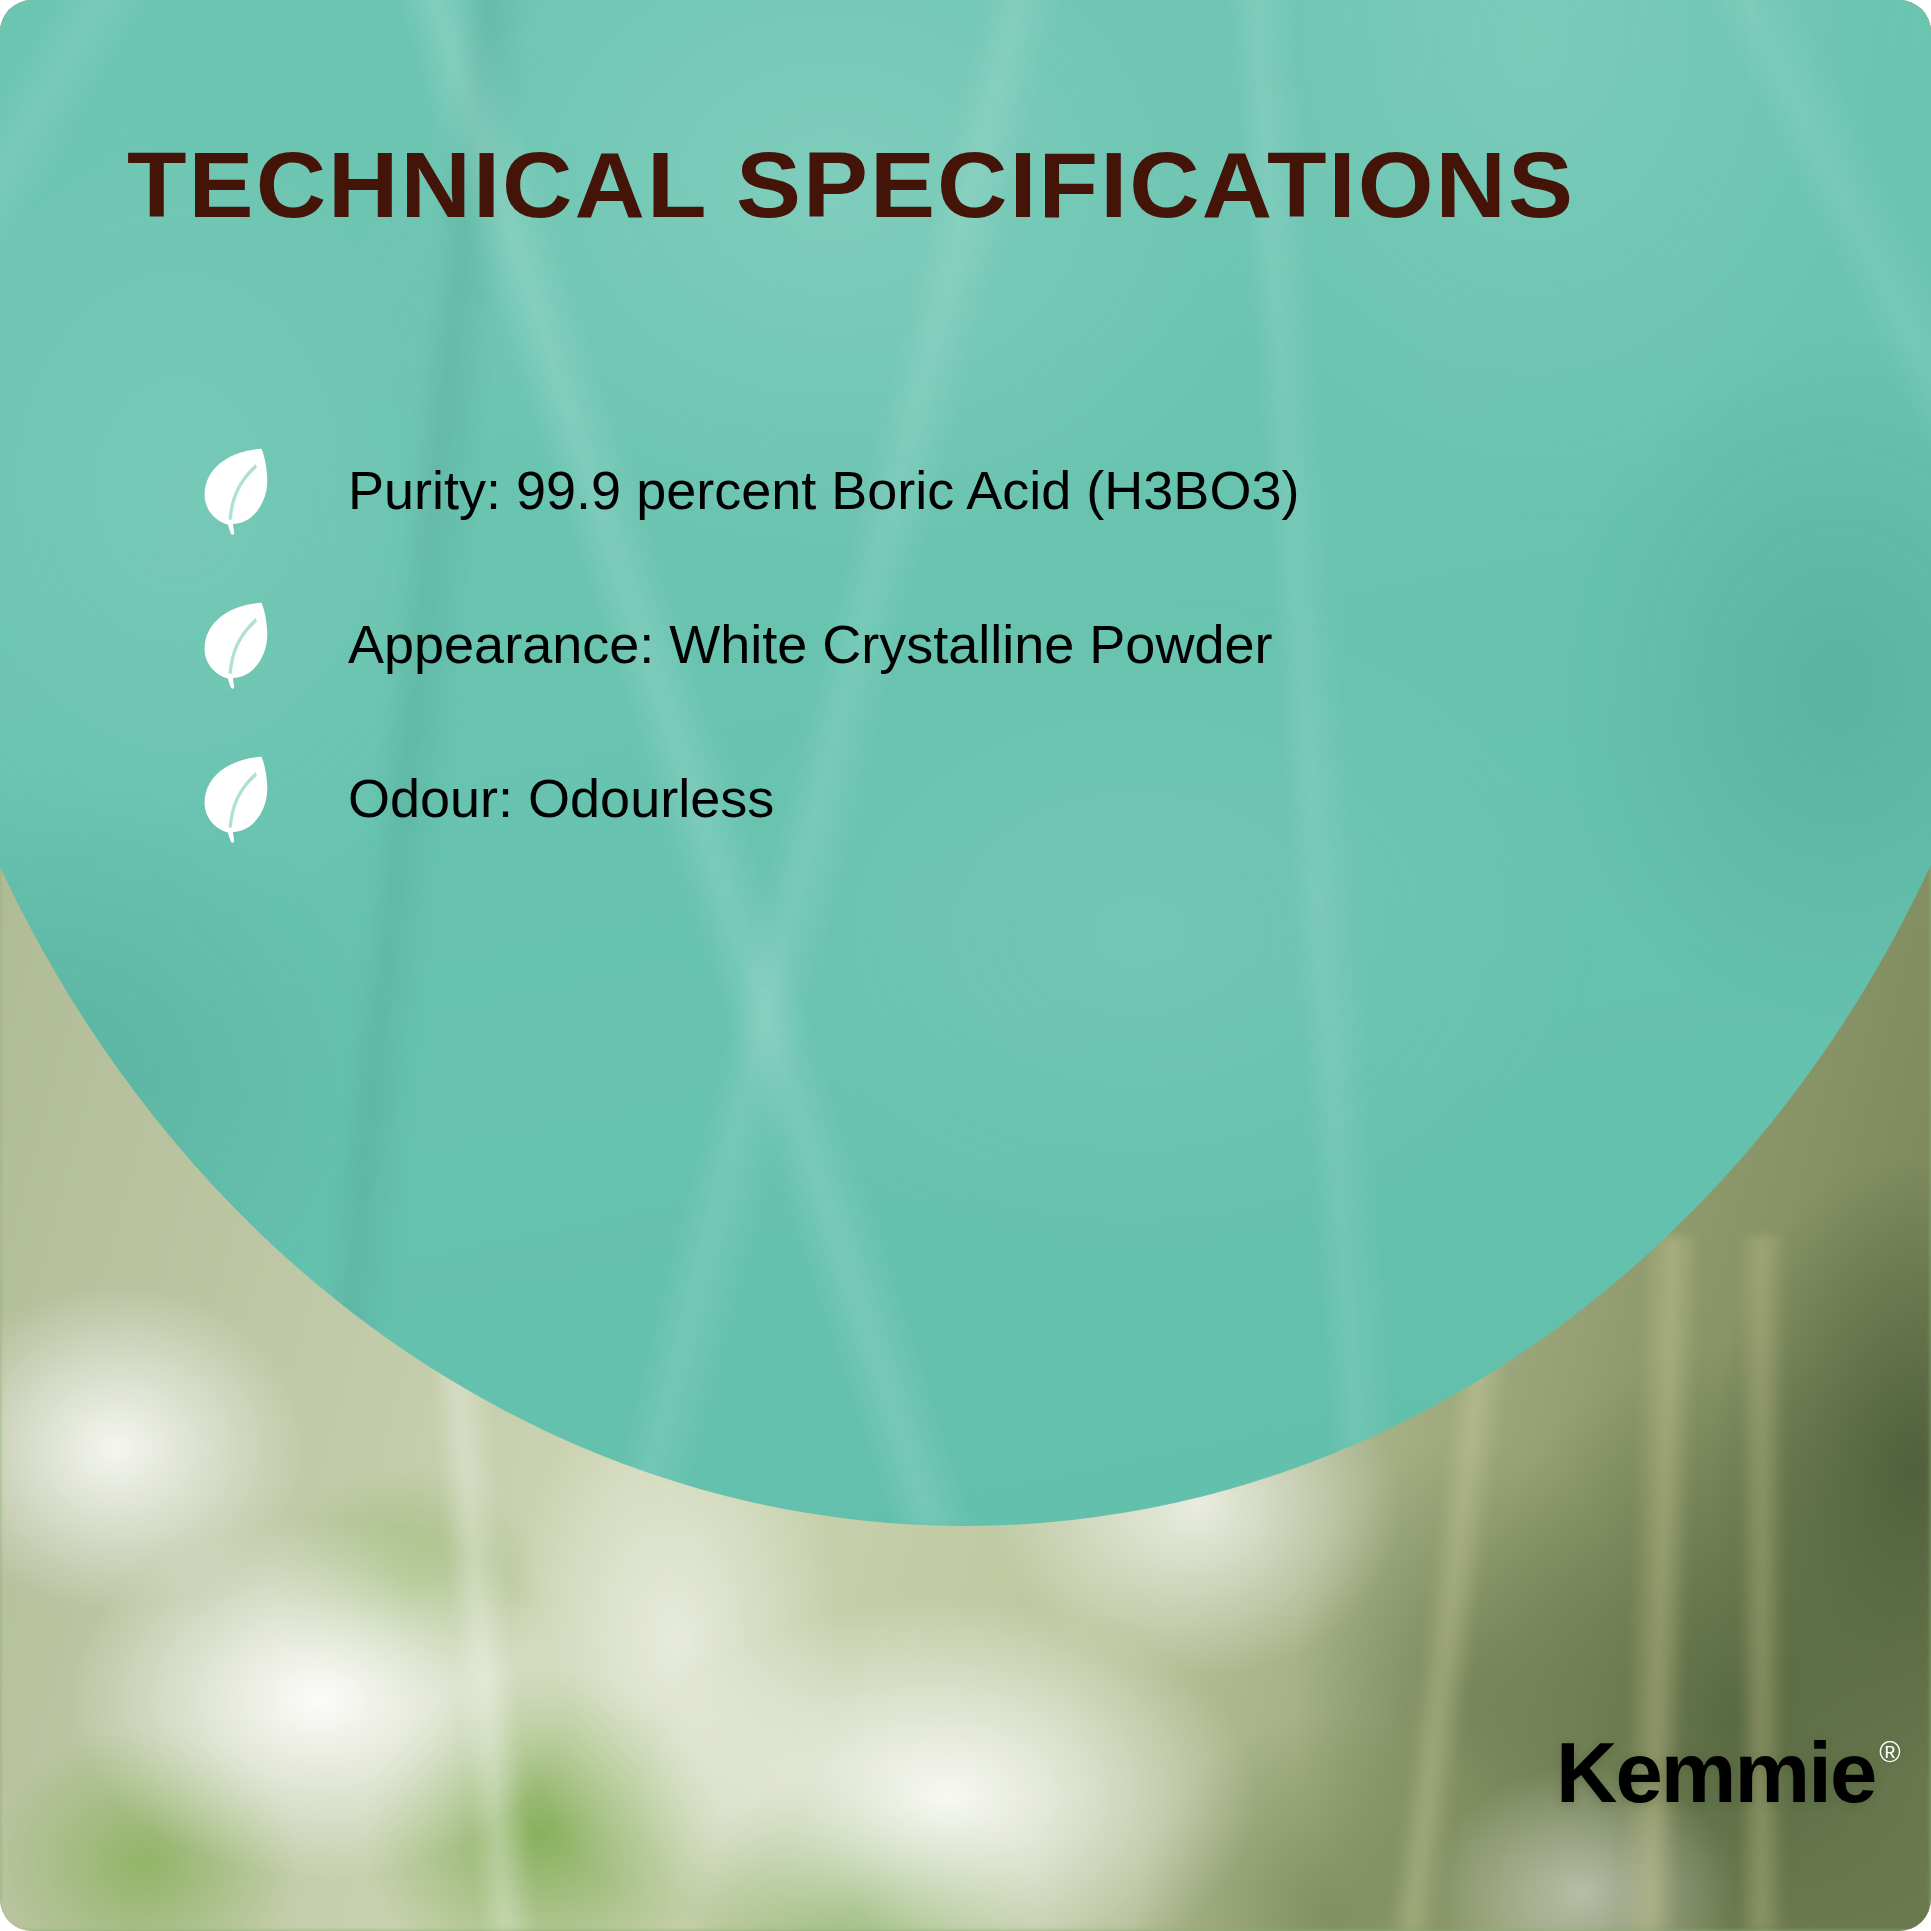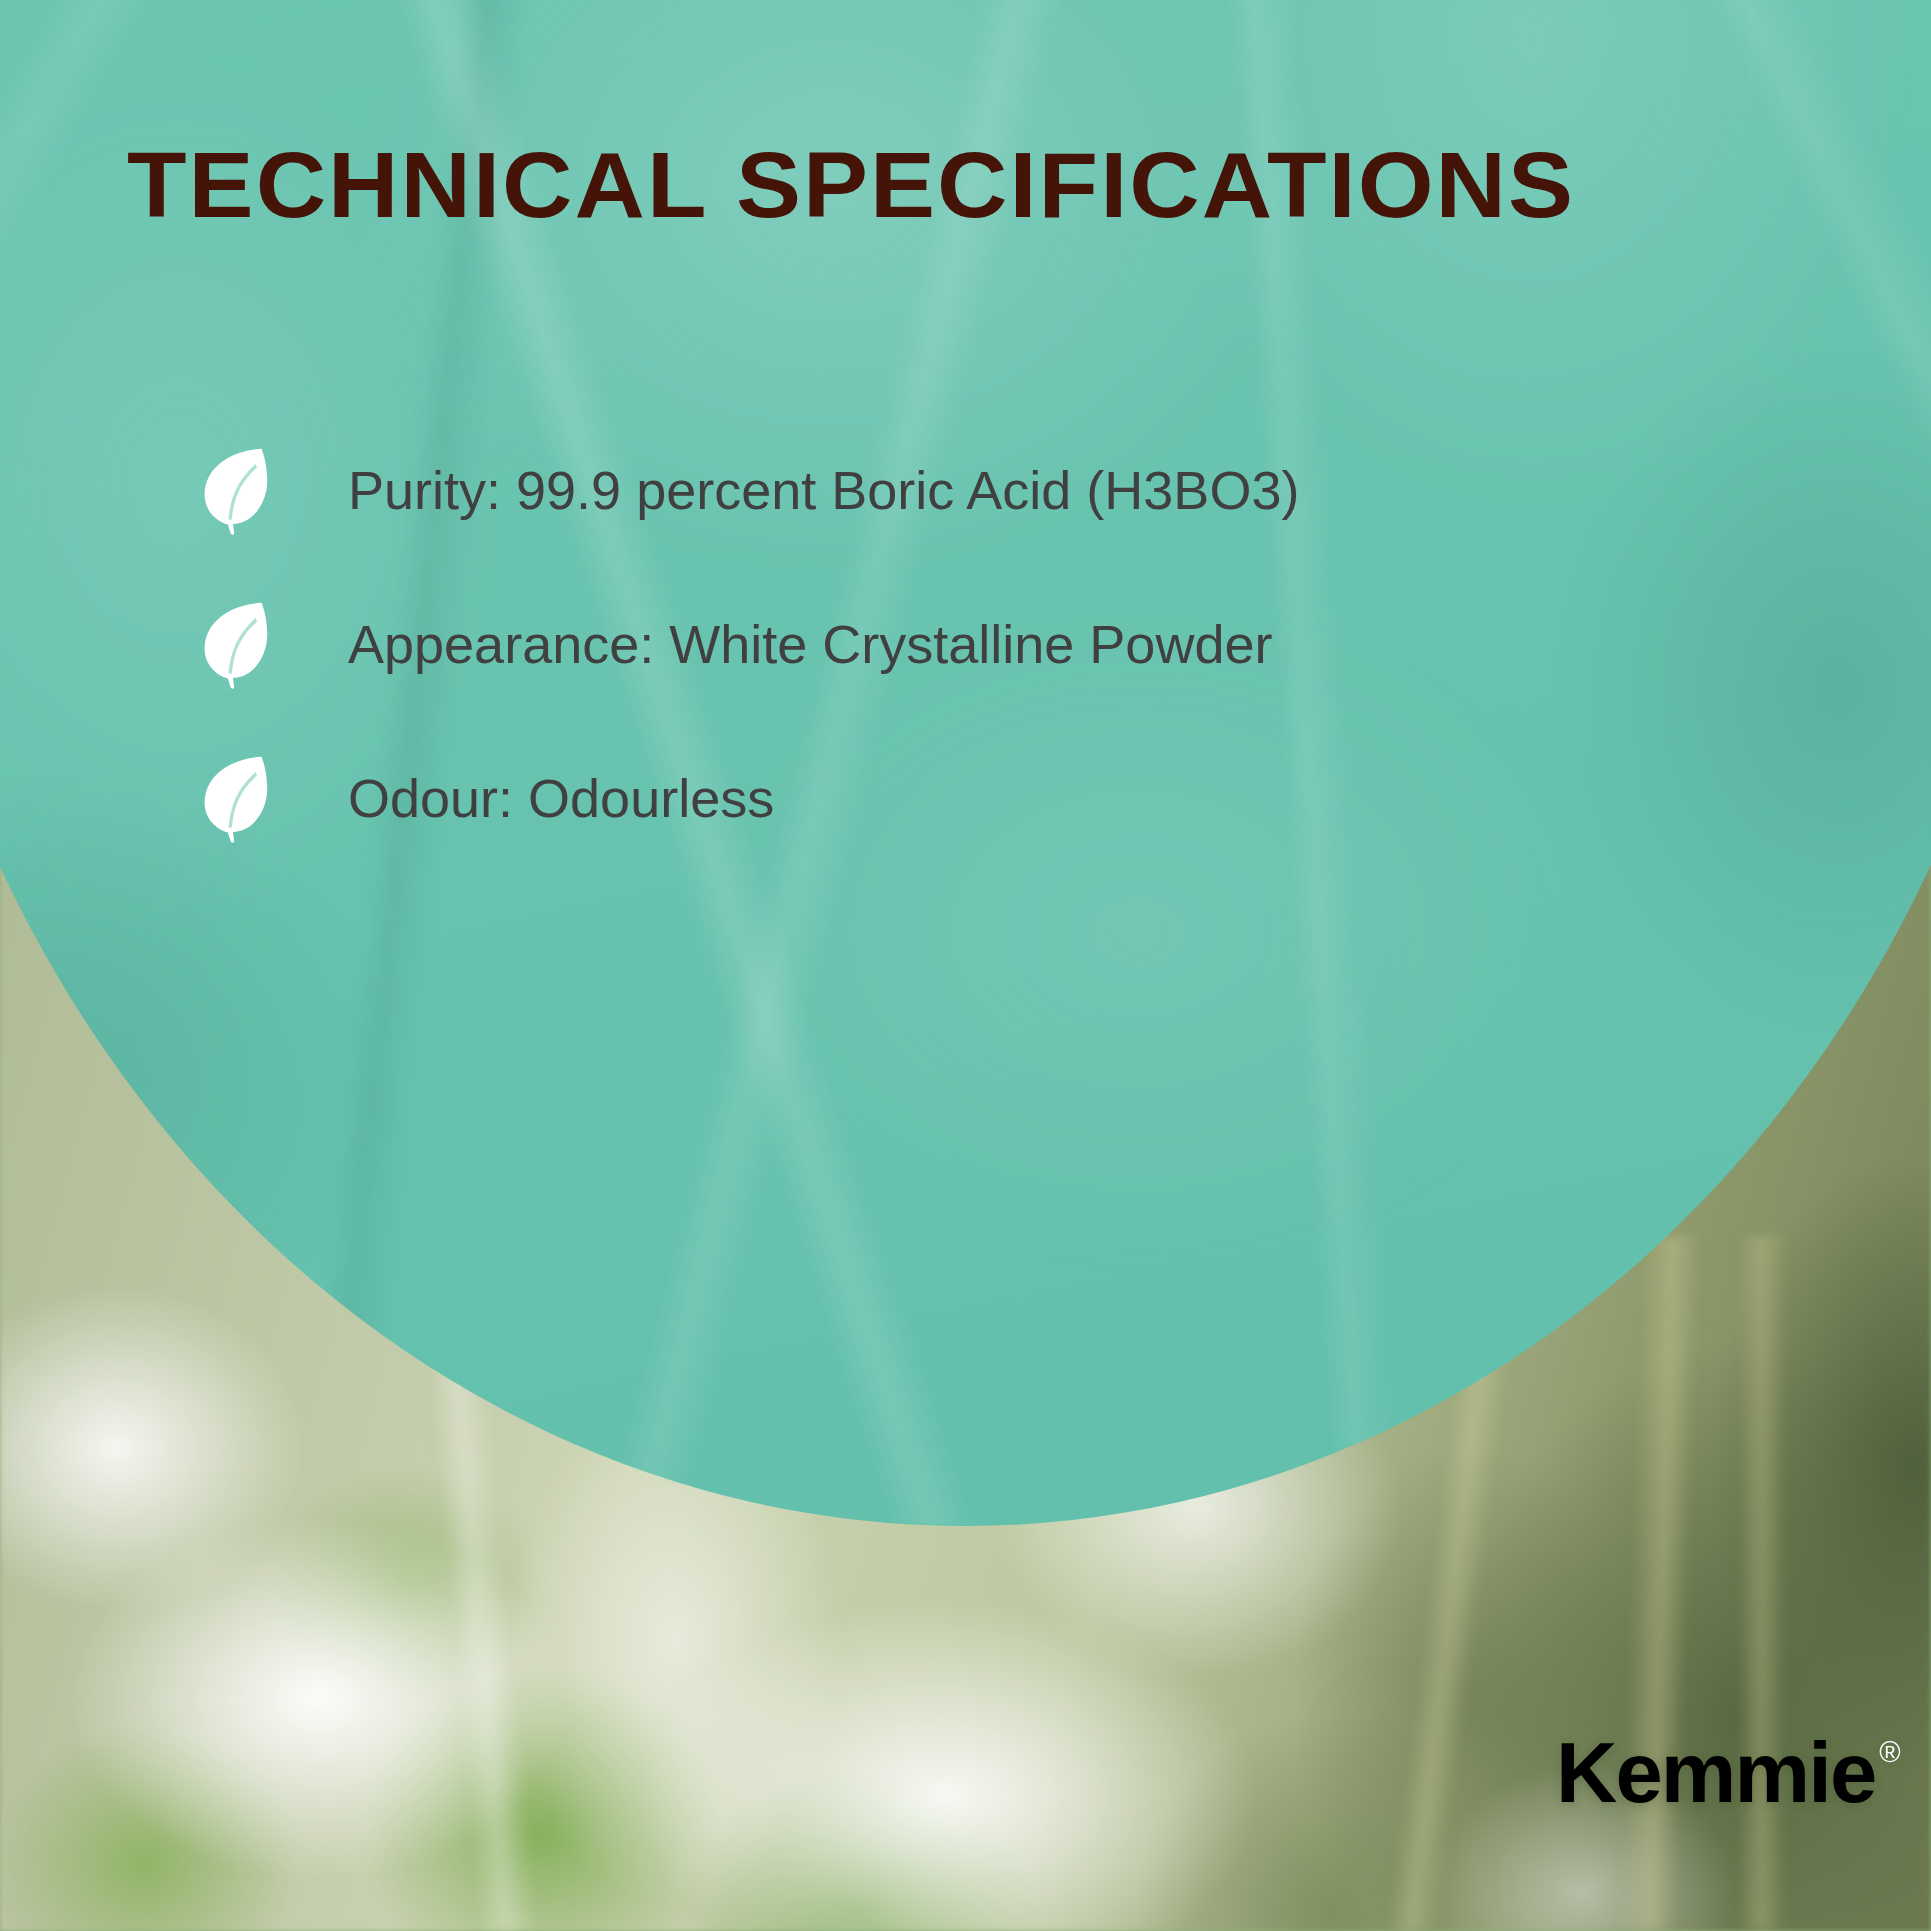--- a/index.html
+++ b/index.html
@@ -4,20 +4,21 @@
 <title>Technical Specifications</title>
 <style>
   html,body{margin:0;padding:0;background:#ffffff;}
   body{font-family:"Liberation Sans",sans-serif;}
 
   .canvas{
     position:relative;
     width:1931px;height:1931px;
     overflow:hidden;
     background:#8fae7a;
+    border-radius:32px;
   }
 
   
   .photo-bottom{
     position:absolute;left:0;top:0;width:1931px;height:1931px;
     background:
       
       radial-gradient(ellipse 406px 290px at 319px 1699px, rgba(255,255,255,.95) 0%, rgba(255,255,255,0) 62%),
       radial-gradient(ellipse 290px 251px at 116px 1448px, rgba(255,255,255,.85) 0%, rgba(255,255,255,0) 65%),
       radial-gradient(ellipse 502px 319px at 946px 1796px, rgba(255,255,255,.88) 0%, rgba(255,255,255,0) 62%),
@@ -117,21 +118,21 @@
     width:75px;height:97px;
     display:block;
   }
   .spec-text{
     position:absolute;left:348px;top:50%;
     transform:translateY(-50%);
     font-family:"Liberation Sans",sans-serif;
     font-weight:400;
     font-size:54px;
     line-height:1.15;
-    color:#404040;
+    color:#000000;
     white-space:nowrap;
   }
 
   
   .logo{
     position:absolute;left:1556px;top:1730px;
     display:flex;align-items:flex-start;
     color:#ffffff;
   }
   .logo-word{

